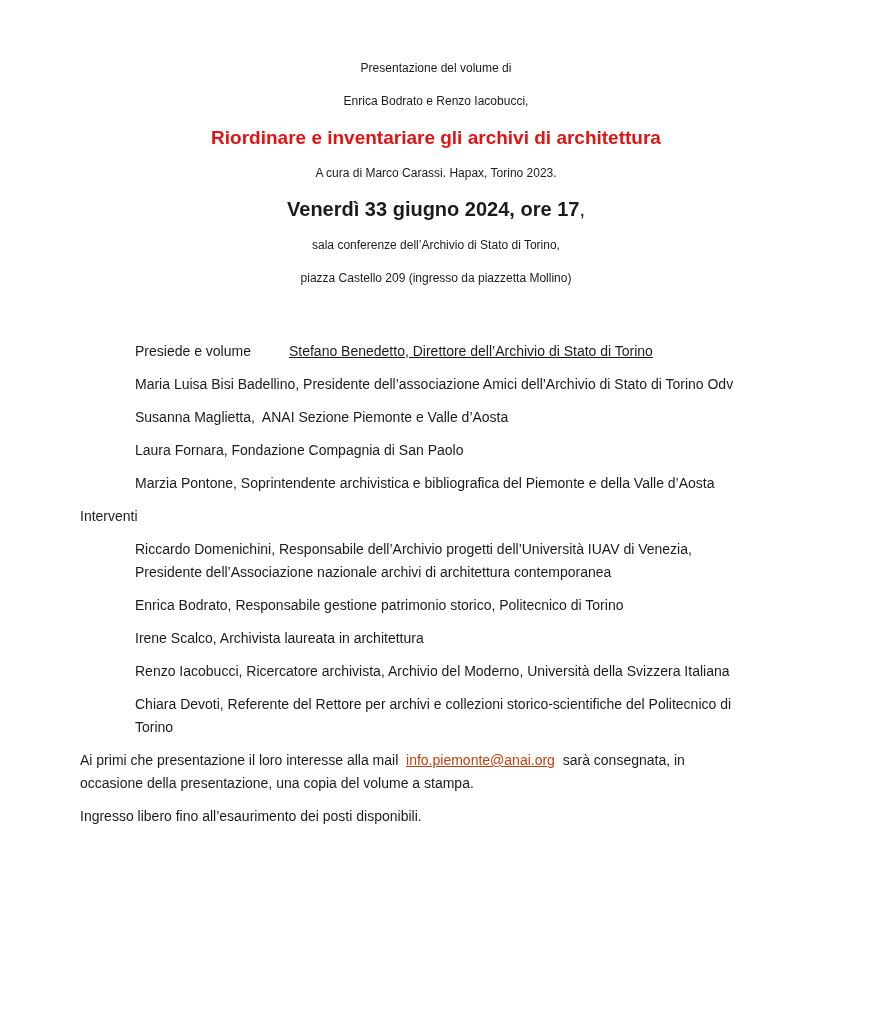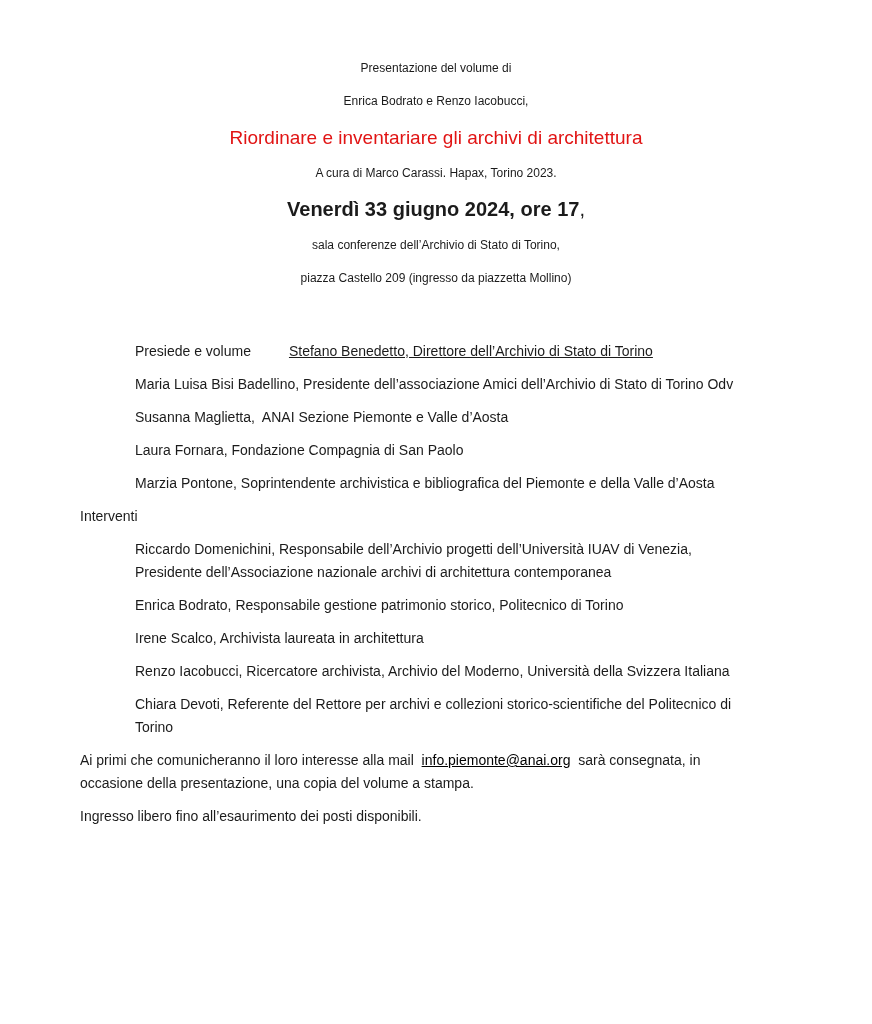--- a/index.html
+++ b/index.html
@@ -27,21 +27,21 @@
     white-space: pre-wrap;
   }
   .hdr-small {
     font-size: 12px;
     line-height: 23px;
     font-weight: 400;
   }
   .book-title {
     font-size: 19px;
     line-height: 29px;
-    font-weight: 400;
+    font-weight: 700;
     color: #e11414;
   }
   .event-date {
     font-size: 20px;
     line-height: 29px;
     font-weight: 700;
     color: #1b1b1b;
   }
   .event-date .date-comma {
     font-weight: 400;
@@ -65,21 +65,21 @@
     margin-left: 38px;
     text-decoration: underline;
   }
   .section-label {
     padding-left: 0;
   }
   .speaker {
     padding-left: 55px;
   }
   .email-link {
-    color: #000000;
+    color: #c2410c;
     text-decoration: underline;
     cursor: pointer;
   }
 </style>
 </head>
 <body>
 
 <div class="page">
 
   <div class="header-block">
@@ -104,19 +104,19 @@
     <p class="section-label">Interventi</p>
 
     <p class="speaker">Riccardo Domenichini, Responsabile dell’Archivio progetti dell’Università IUAV di Venezia,
 Presidente dell’Associazione nazionale archivi di architettura contemporanea</p>
     <p class="speaker">Enrica Bodrato, Responsabile gestione patrimonio storico, Politecnico di Torino</p>
     <p class="speaker">Irene Scalco, Archivista laureata in architettura</p>
     <p class="speaker">Renzo Iacobucci, Ricercatore archivista, Archivio del Moderno, Università della Svizzera Italiana</p>
     <p class="speaker">Chiara Devoti, Referente del Rettore per archivi e collezioni storico-scientifiche del Politecnico di
 Torino</p>
 
-    <p><span>Ai primi che comunicheranno il loro interesse alla mail  </span><a class="email-link">info.piemonte@anai.org</a><span>  sarà consegnata, in
+    <p><span>Ai primi che presentazione il loro interesse alla mail  </span><a class="email-link">info.piemonte@anai.org</a><span>  sarà consegnata, in
 occasione della presentazione, una copia del volume a stampa.</span></p>
 
     <p>Ingresso libero fino all’esaurimento dei posti disponibili.</p>
   </div>
 
 </div>
 
 </body></html>

